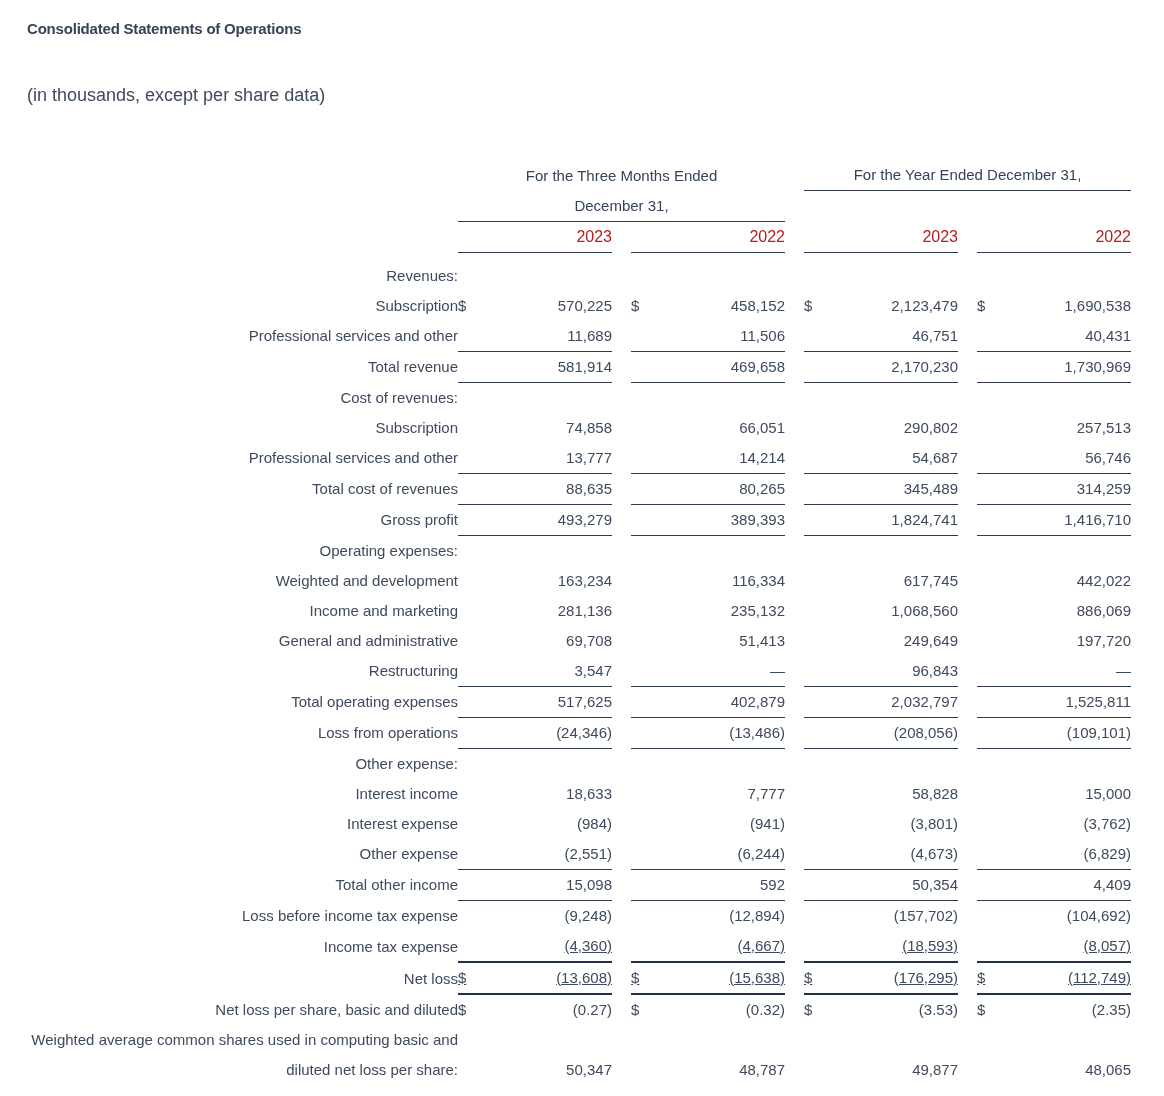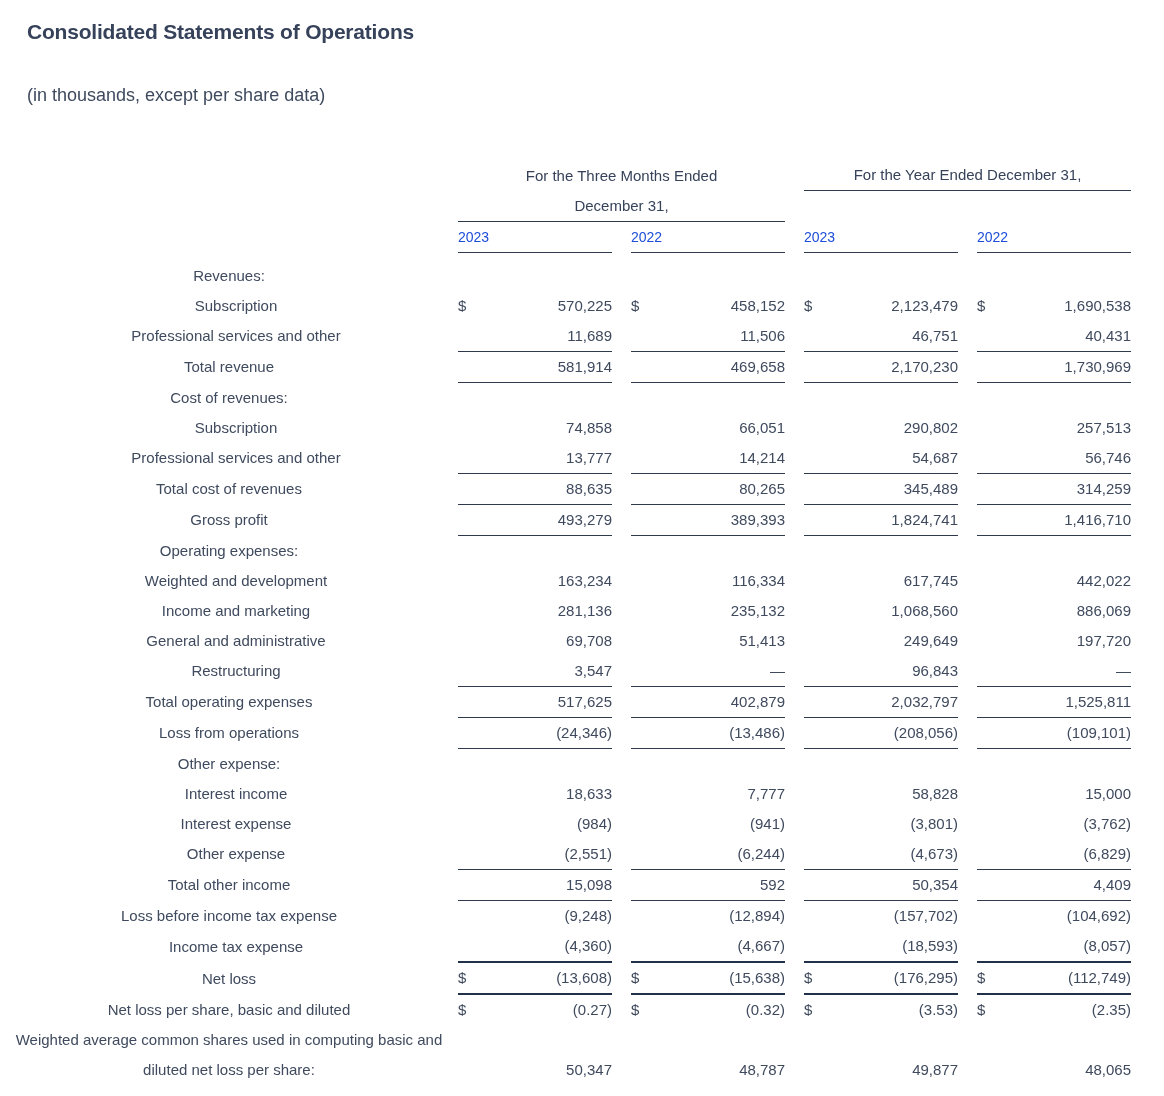--- a/index.html
+++ b/index.html
@@ -19,21 +19,21 @@
     width: 1164px;
     height: 1096px;
     box-sizing: border-box;
     padding: 0;
     overflow: hidden;
   }
   .doc-title {
     position: absolute;
     left: 27px;
     top: 20px;
-    font-size: 21px;
+    font-size: 15px;
     font-weight: bold;
     letter-spacing: -0.2px;
     color: #36425a;
     white-space: nowrap;
   }
   .doc-subtitle {
     position: absolute;
     left: 27px;
     top: 85px;
     font-size: 18px;
@@ -71,34 +71,34 @@
     font-weight: bold;
     color: #36425a;
     padding-bottom: 2px;
     line-height: 30px;
     white-space: nowrap;
   }
   .hdr-group.ruled {
     border-bottom: 1.4px solid #2f3a4d;
   }
   .hdr-year {
-    text-align: left;
-    font-size: 14px;
+    text-align: right;
+    font-size: 16px;
     font-weight: bold;
-    color: #1d4ed8;
+    color: #b91c1c;
     line-height: 30px;
     border-bottom: 1.4px solid #2f3a4d;
   }
   .spacer-row td { height: 8px; line-height: 8px; font-size: 0; }
 
   
   tr.r td { height: 30px; line-height: 30px; }
 
   td.label {
-    text-align: center;
+    text-align: right;
     white-space: nowrap;
     padding-left: 27px;
   }
   td.label.lvl1 { padding-left: 14px; }
   td.label.lvl2 { }
 
   td.label.wrapped {
     white-space: normal;
     line-height: 30px;
   }
@@ -111,21 +111,21 @@
     text-align: right;
     white-space: nowrap;
     padding-right: 2px;
     font-variant-numeric: tabular-nums;
   }
 
   
   .rt-thin  { border-top: 1.2px solid #2f3a4d; }
   .rb-thin  { border-bottom: 1.2px solid #2f3a4d; }
   .rt-thick { border-top: 2.2px solid #23304a; }
-  .rb-thick { border-bottom: 2.2px solid #23304a; }
+  .rb-thick { border-bottom: 2.2px solid #23304a; text-decoration: underline; }
 
   td.gapcell { border: none !important; }
 </style>
 </head>
 <body>
 
 <div class="page">
 
   <div class="doc-title">Consolidated Statements of Operations</div>
 

